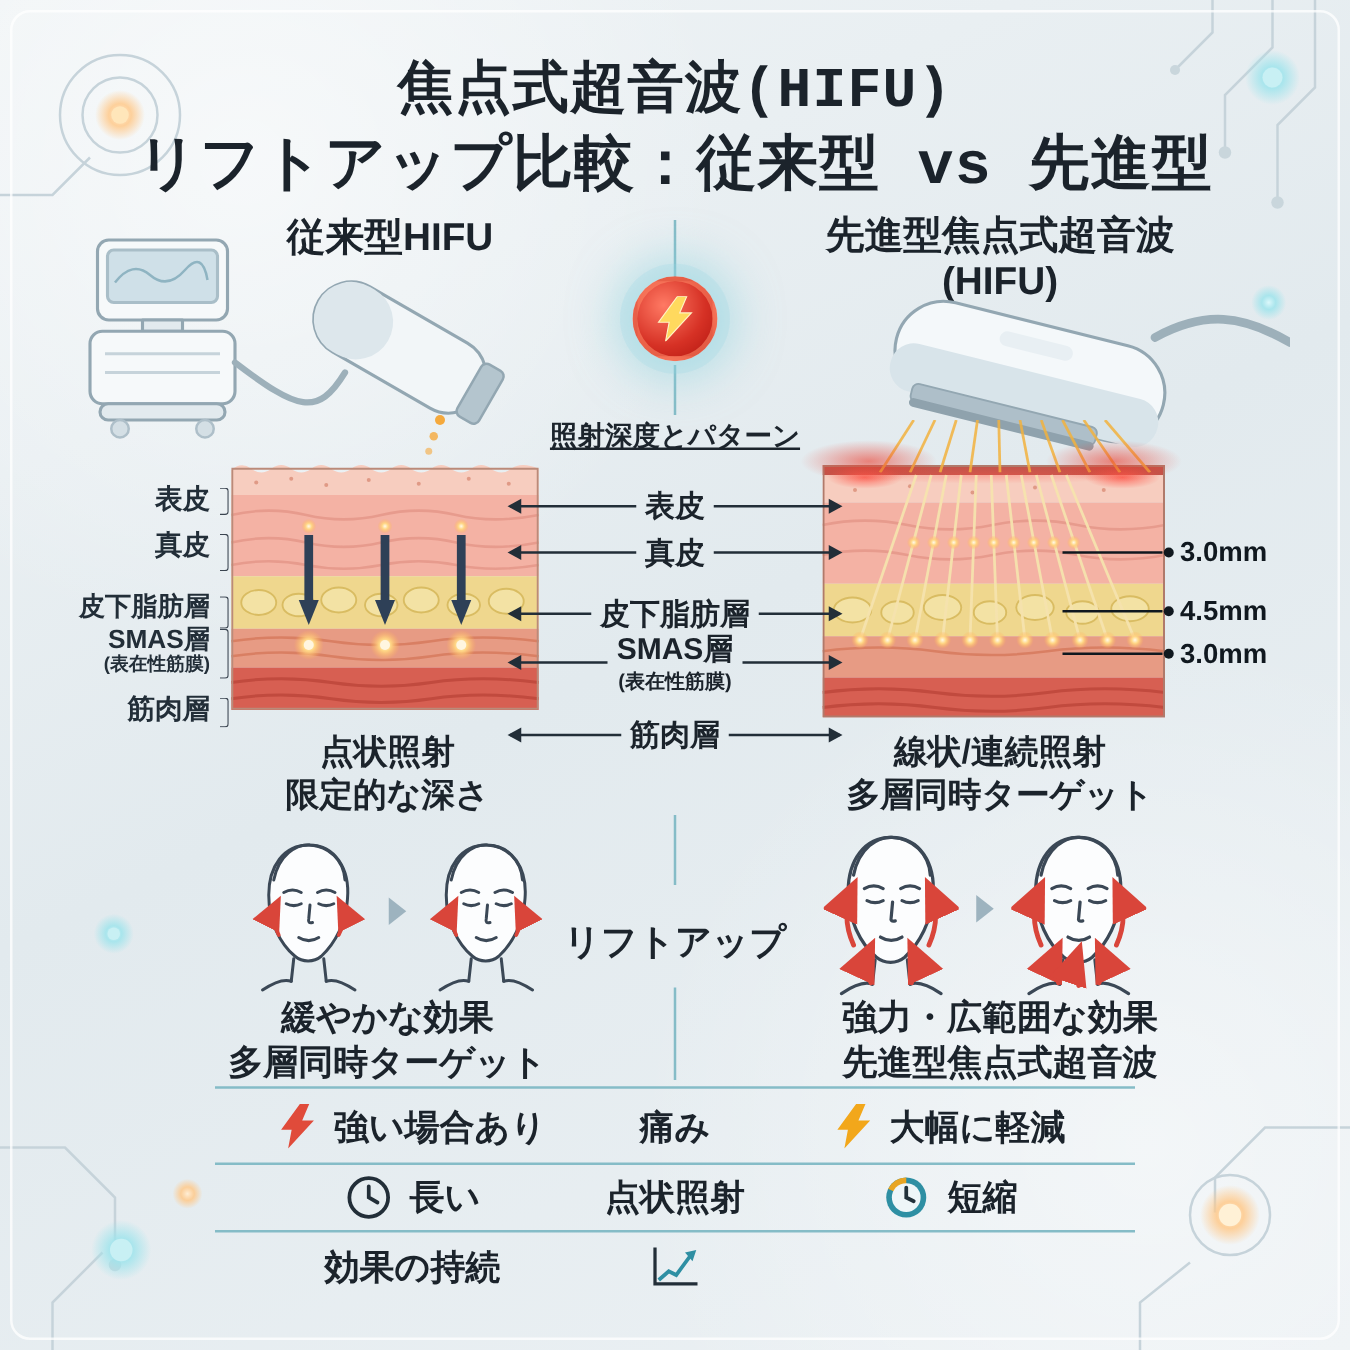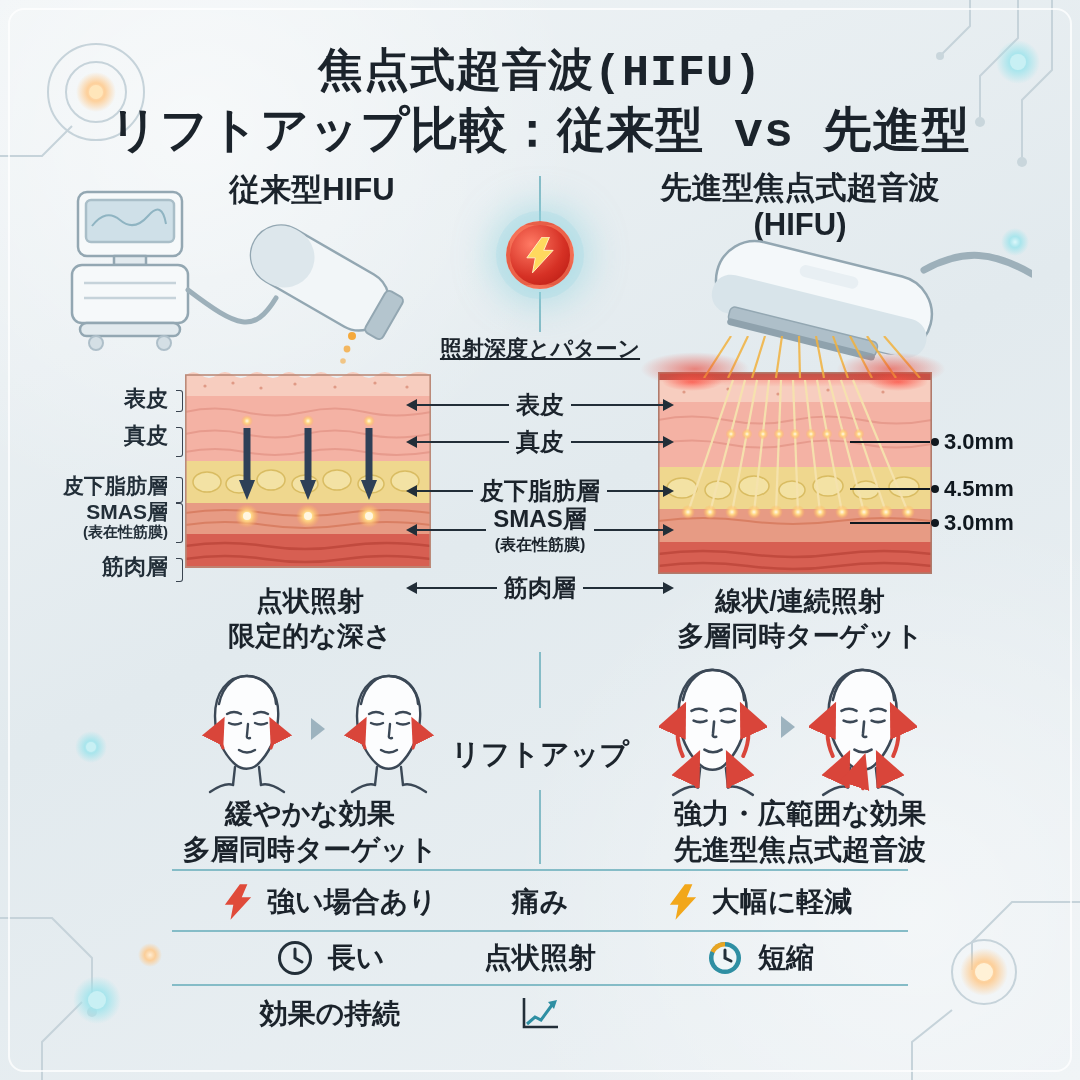--- a/index.html
+++ b/index.html
@@ -53,21 +53,21 @@
 
   .caption { position:absolute; text-align:center; font-weight:700; line-height:1.28; color:#1b232b; }
   .cap-pattern { font-size:27px; }
   .cap-effect  { font-size:28px; }
 
   .faces { position:absolute; display:flex; align-items:center; justify-content:center; gap:12px; }
 
   .lift-title { position:absolute; top:712px; left:430px; width:220px; text-align:center; font-size:29px; font-weight:700; line-height:1.3;margin-top:24px; }
 
   .comp-row { position:absolute; left:180px; width:740px; display:grid; grid-template-columns:300px 120px 320px; align-items:center; }
-  .comp-cell { display:flex; align-items:center; justify-content:center; gap:14px; font-size:28px; font-weight:700; color:#1b232b; }
+  .comp-cell { display:flex; justify-content:center; gap:14px; font-size:28px; font-weight:700; color:#1b232b; }
 
   .redglow { background:radial-gradient(ellipse at center, rgba(235,60,45,.6), rgba(235,60,45,0) 70%); border-radius:50%; }
 
   .ra  { stroke:#d9453a; stroke-width:3;   fill:none; marker-end:url(#ah-red); stroke-linecap:round; }
   .ra2 { stroke:#d9453a; stroke-width:3.6; fill:none; marker-end:url(#ah-red); stroke-linecap:round; }
   .circ { stroke:#c6d3da; stroke-width:2; fill:none; }
 </style>
 </head>
 <body>
 

